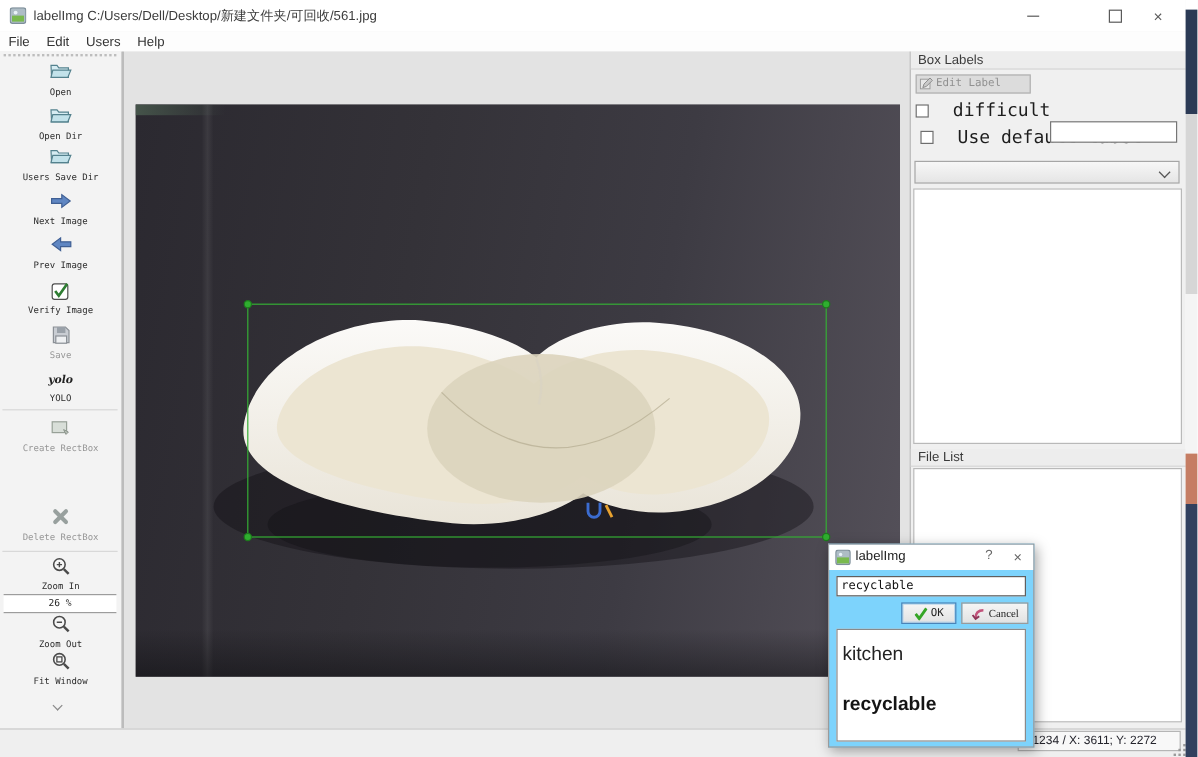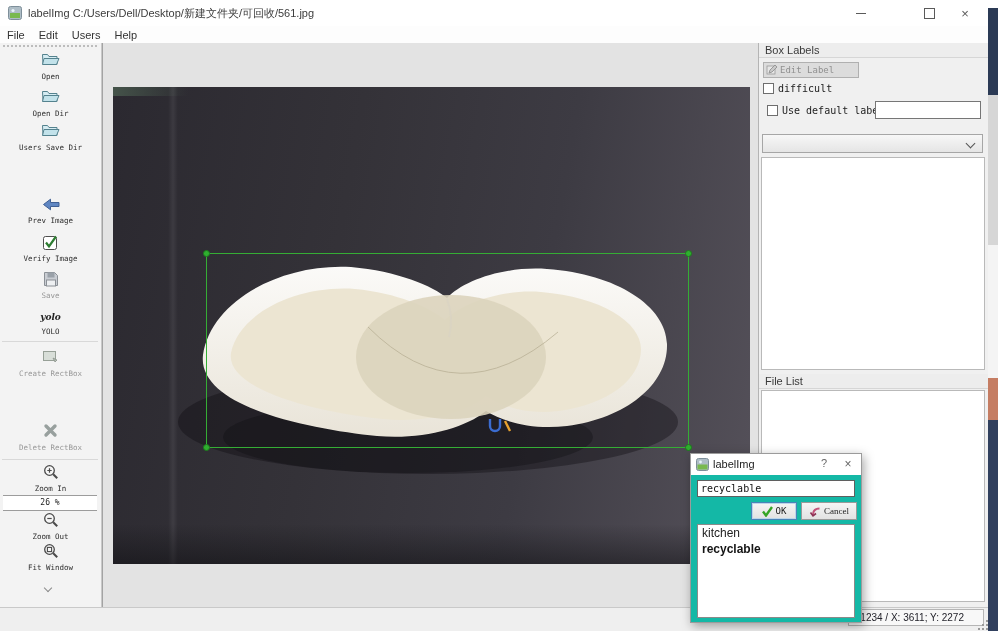--- a/index.html
+++ b/index.html
@@ -54,21 +54,21 @@
   .hdl.tl{left:-4px;top:-4px;} .hdl.tr{right:-4px;top:-4px;}
   .hdl.bl{left:-4px;bottom:-4px;} .hdl.br{right:-4px;bottom:-4px;}
 
   
   #sidepanel{left:758px;top:43px;width:230px;height:564px;background:#f0f0f0;border-left:1px solid #b4b4b4;box-sizing:border-box;}
   .dock-title{position:absolute;left:0;width:229px;height:15px;background:#ededed;border-bottom:1px solid #d6d6d6;
     font-size:11px;color:#3a3a3a;line-height:15px;padding-left:6px;box-sizing:border-box;}
   #edit-label-btn{left:4px;top:19px;width:96px;height:16px;background:#dcdcdc;border:1px solid #b0b0b0;box-sizing:border-box;
     display:flex;align-items:center;gap:2px;padding-left:2px;
     font-family:"DejaVu Sans Mono",monospace;font-size:9px;color:#909090;}
-  .cbrow{position:absolute;display:flex;align-items:center;gap:4px;font-family:"DejaVu Sans Mono",monospace;font-size:10px;color:#1d1d1d;}
+  .cbrow{position:absolute;display:flex;align-items:center;gap:20px;font-family:"DejaVu Sans Mono",monospace;font-size:15px;color:#1d1d1d;}
   .cb{width:11px;height:11px;background:#fff;border:1px solid #6e6e6e;box-sizing:border-box;display:inline-block;}
   #difficult-row{left:4px;top:40px;}
   #defaultlabel-row{left:8px;top:62px;}
   #default-label-input{position:absolute;left:116px;top:58px;width:106px;height:18px;border:1px solid #767676;background:#fff;
     font-family:"DejaVu Sans Mono",monospace;font-size:10px;box-sizing:border-box;padding:0 2px;}
   #label-combo{left:3px;top:91px;width:221px;height:19px;background:linear-gradient(#f7f7f7,#e5e5e5);border:1px solid #a6a6a6;box-sizing:border-box;}
   #label-combo .chev{position:absolute;right:8px;top:5px;width:6px;height:6px;border-right:1px solid #555;border-bottom:1px solid #555;transform:rotate(45deg);}
   .listbox{position:absolute;background:#fff;border:1px solid #b9b9b9;box-sizing:border-box;}
   #box-label-list{left:2px;top:114px;width:224px;height:213px;}
   #filelist-title{top:331px;}
@@ -79,36 +79,36 @@
   #statusbox{left:848px;top:1px;width:136px;height:17px;background:#f8f8f8;border:1px solid #b5b5b5;box-sizing:border-box;
     font-size:10px;color:#24242c;line-height:15px;padding-left:3px;white-space:nowrap;overflow:hidden;}
   #grip{left:986px;top:12px;width:2px;height:2px;background:#9a9a9a;
     box-shadow:-4px 4px #9a9a9a,0 4px #9a9a9a,0 0 #9a9a9a,-8px 8px #9a9a9a,-4px 8px #9a9a9a,0 8px #9a9a9a;}
 
   
   #desktopstrip{left:988px;top:0;width:10px;height:631px;}
   #desktopstrip .seg{position:absolute;left:0;width:10px;}
 
   
-  #dialog{left:690px;top:453px;width:172px;height:170px;background:#14b8a6;border:1px solid #9b9b9b;box-sizing:border-box;
+  #dialog{left:690px;top:453px;width:172px;height:170px;background:#7dd3fc;border:1px solid #9b9b9b;box-sizing:border-box;
     box-shadow:2px 3px 10px rgba(0,0,0,.35);z-index:50;}
   #dlg-titlebar{left:0;top:0;width:170px;height:21px;background:#fff;}
   #dlg-icon{left:5px;top:4px;width:13px;height:13px;}
   #dlg-title{left:22px;top:4px;font-size:11px;color:#222;}
   #dlg-help{left:124px;top:3px;width:18px;height:16px;text-align:center;font-size:11px;color:#666;}
   #dlg-close{left:148px;top:3px;width:18px;height:16px;text-align:center;font-size:12px;color:#666;}
   #dlg-input{position:absolute;left:6px;top:26px;width:158px;height:17px;border:1px solid #5f5f5f;background:#fff;
     font-family:"DejaVu Sans Mono",monospace;font-size:10px;box-sizing:border-box;padding:0 3px;color:#111;}
   .dlg-btn{position:absolute;top:48px;height:18px;display:flex;align-items:center;justify-content:center;gap:3px;
     font-family:"DejaVu Sans Mono",monospace;font-size:9px;color:#222;background:linear-gradient(#f5f5f5,#e2e2e2);
     border:1px solid #9a9a9a;box-sizing:border-box;}
   #ok-btn{left:60px;width:46px;border:1px solid #4a84b8;box-shadow:0 0 0 1px #bcd6ea inset;text-align:right;}
   #cancel-btn{left:110px;width:56px;font-family:Liberation Serif, serif;}
   #dlg-list{left:6px;top:70px;width:158px;height:94px;border-color:#8a8a8a;}
-  .dlg-li{font-size:12px;color:#222;padding:1px 4px;line-height:14px;}
+  .dlg-li{font-size:16px;color:#222;padding:14px 4px;line-height:14px;}
   .dlg-li.sel{font-weight:bold;color:#141414;}
 </style>
 </head>
 <body>
 
 <div id="screen">
 
   <div id="appwin" class="abs">
 
     <div id="titlebar" class="abs">
@@ -162,20 +162,28 @@
       <div class="tbi" style="top:80px">
         <span class="tbicon">
           <svg width="20" height="15" viewBox="0 0 20 15">
               <path d="M1.5 2.5h5l1.5 2h8v8h-14z" fill="#d6ecf2" stroke="#54828e"></path>
               <path d="M3 6.5h15l-2.5 6h-14z" fill="#c2e2ea" stroke="#54828e"></path>
             </svg>
         </span>
         <span class="tblabel">Users Save Dir</span>
       </div>
 
+      <div class="tbi" style="top:117px">
+        <span class="tbicon">
+          <svg width="18" height="13" viewBox="0 0 18 13">
+              <path d="M1 4.5h8.5V1.2L16.5 6.5 9.5 11.8V8.5H1z" fill="#5f86c2" stroke="#3f5f94"></path>
+            </svg>
+        </span>
+        <span class="tblabel">Next Image</span>
+      </div>
 
       <div class="tbi" style="top:153px">
         <span class="tbicon">
           <svg width="18" height="13" viewBox="0 0 18 13">
               <path d="M17 4.5H8.5V1.2L1.5 6.5l7 5.3V8.5H17z" fill="#5f86c2" stroke="#3f5f94"></path>
             </svg>
         </span>
         <span class="tblabel">Prev Image</span>
       </div>
 

